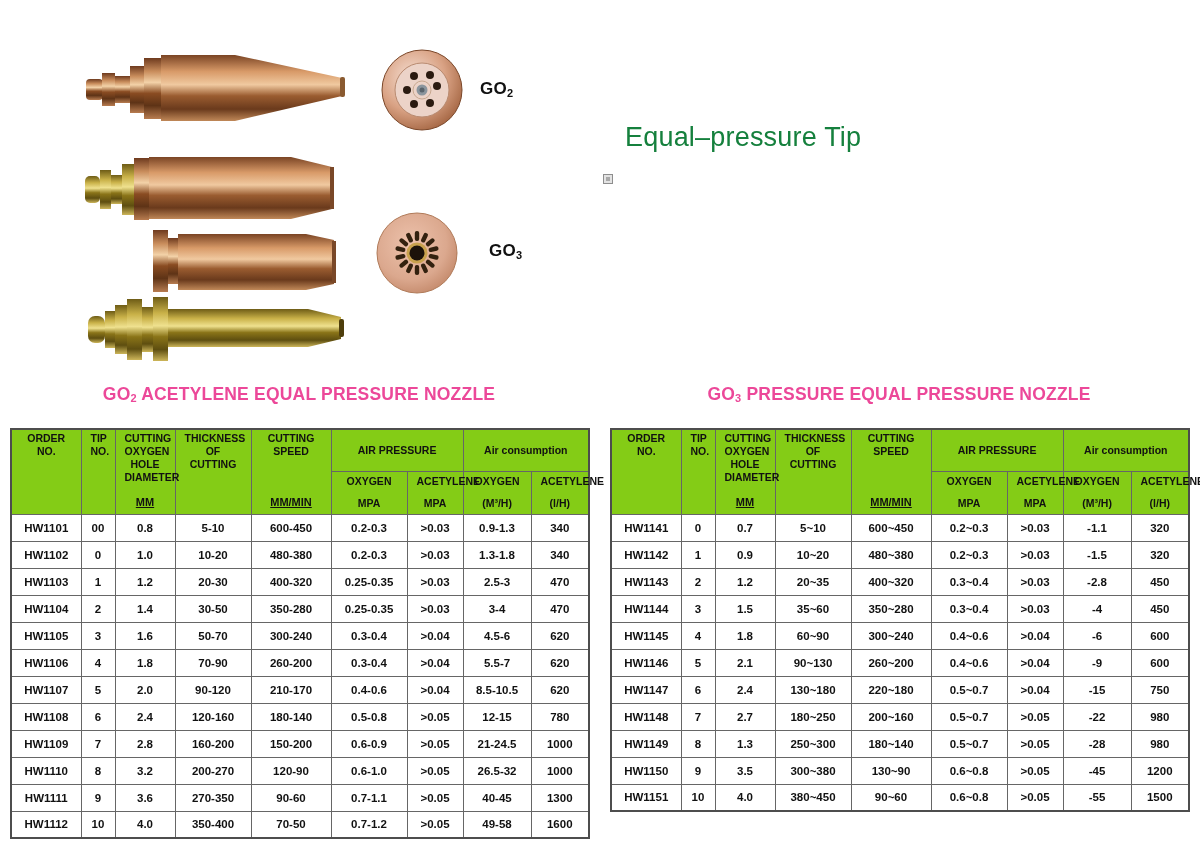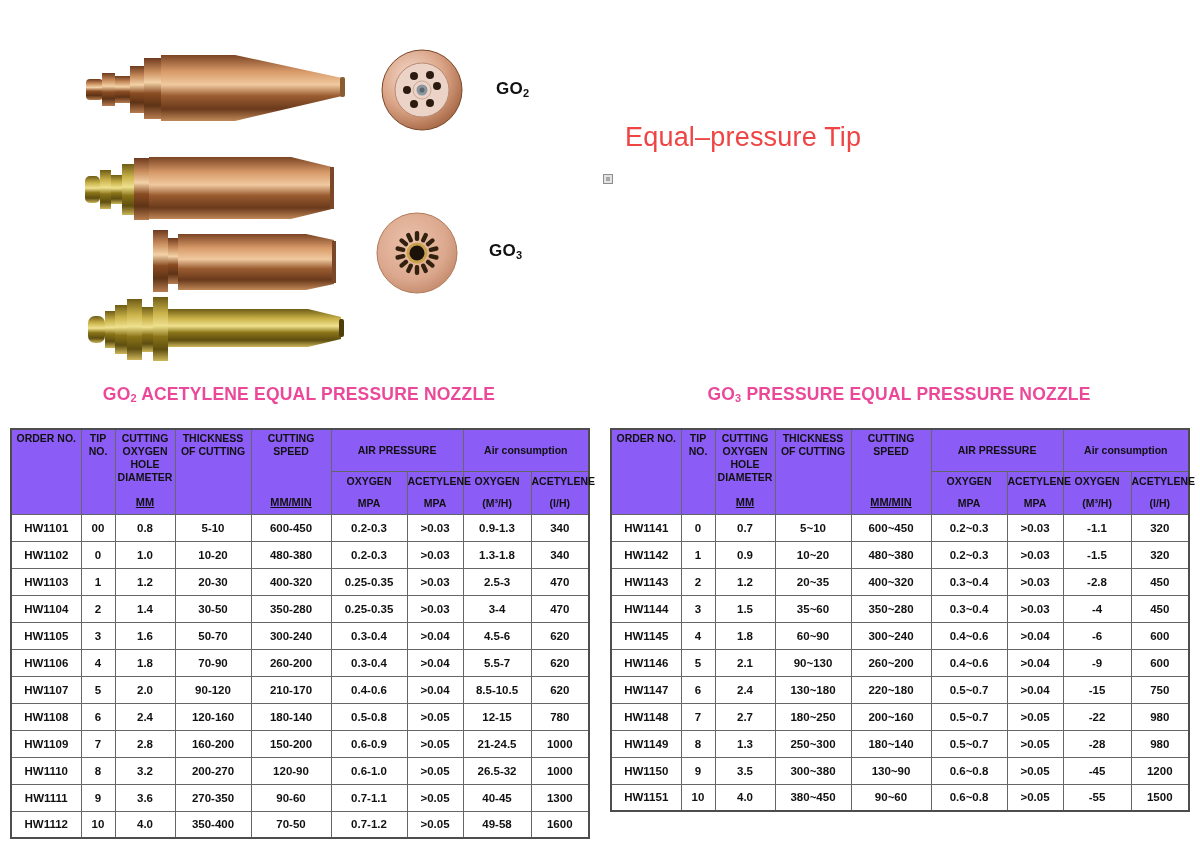--- a/index.html
+++ b/index.html
@@ -6,39 +6,39 @@
   html,body { background:#fff; }
   .page { position:relative; width:1200px; height:846px; background:#ffffff; overflow:hidden;
           font-family:"Liberation Sans","DejaVu Sans",sans-serif; color:#1a1a1a; }
 
   .hero-svg { position:absolute; left:0; top:0; }
 
   .photo-label { position:absolute; font-weight:bold; font-size:17px; color:#111; letter-spacing:.3px; }
   .photo-label sub { font-size:11px; vertical-align:-3px; }
 
   .intro { position:absolute; left:603px; top:122px; width:575px; }
-  .intro-title { font-size:27px; font-weight:500; color:#ef4444; margin:0 0 16px 22px; letter-spacing:.2px; }
+  .intro-title { font-size:27px; font-weight:500; color:#15803d; margin:0 0 16px 22px; letter-spacing:.2px; }
   .bullet-row { display:flex; align-items:flex-start; margin-bottom:13px; }
   .sq-bullet { flex:0 0 auto; width:10px; height:10px; margin:5px 12px 0 0;
                background:#cfcfcf; border:1px solid #8e8e8e; box-shadow:inset 0 0 0 2px #e3e3e3, inset 0 0 0 4px #a9a9a9; }
   .bullet-text { font-family:"Liberation Serif","DejaVu Serif",serif; font-size:17.5px; color:#141414;
                  white-space:pre-wrap; line-height:1.25; }
 
   .table-section { position:absolute; top:384px; width:578px; }
   .table-section.left  { left:10px; }
   .table-section.right { left:610px; }
   .tbl-title { text-align:center; font-size:17.5px; font-weight:bold; color:#ec4899;
                letter-spacing:.2px; margin-bottom:23px; }
   .tbl-title sub { font-size:11px; vertical-align:-2px; }
 
   table.spec { border-collapse:collapse; table-layout:fixed; width:578px;
                border:2px solid #4d4d4d; }
   table.spec th, table.spec td { border:1px solid #666; }
-  table.spec thead th { background:#8b5cf6; font-size:10.5px; font-weight:bold; line-height:1.25;
-                        text-align:center; padding:2px 0; color:#111; }
+  table.spec thead th { background:#84cc16; font-size:10.5px; font-weight:bold; line-height:1.25;
+                        text-align:center; padding:2px 9px; color:#111; }
   table.spec thead tr.group-row { height:42px; }
   table.spec thead tr.sub-row   { height:43px; }
   th.top { vertical-align:top; padding-top:5px; }
   th.split { vertical-align:top; padding-top:5px; position:relative; }
   th.split .unit { position:absolute; bottom:4px; left:0; right:0; text-align:center; font-size:11px;text-decoration:underline; }
   th.subcell div { line-height:1.25; }
   th.subcell .u2 { margin-top:8px; }
   table.spec tbody tr { height:27px; }
   table.spec tbody td { background:#fff; text-align:center; vertical-align:middle;
                         font-size:11.5px; font-weight:bold; color:#111; padding:0 1px; }
@@ -158,21 +158,21 @@
       <rect x="115" y="305" width="12" height="49" fill="url(#brass)"></rect>
       <rect x="127" y="299" width="15" height="61" fill="url(#brass)"></rect>
       <rect x="142" y="307" width="11" height="45" fill="url(#brass)"></rect>
       <rect x="153" y="297" width="15" height="64" fill="url(#brass)"></rect>
       <rect x="168" y="309" width="140" height="38" fill="url(#brass)"></rect>
       <polygon points="308,309 341,317 341,339 308,347" fill="url(#brass)"></polygon>
       <rect x="339" y="319" width="5" height="18" rx="2" fill="#4e3e0c"></rect>
     </g>
   </svg>
 
-  <span class="photo-label" style="left:496px;top:79px"><span>GO</span><sub>2</sub></span>
+  <span class="photo-label" style="left:480px;top:79px"><span>GO</span><sub>2</sub></span>
   <span class="photo-label" style="left:489px;top:241px"><span>GO</span><sub>3</sub></span>
 
   <div class="intro">
     <h1 class="intro-title">Equal–pressure Tip</h1>
     <div class="bullet-row">
       <span class="sq-bullet"></span>
     </div>
   </div>
 
   <section class="table-section left">

